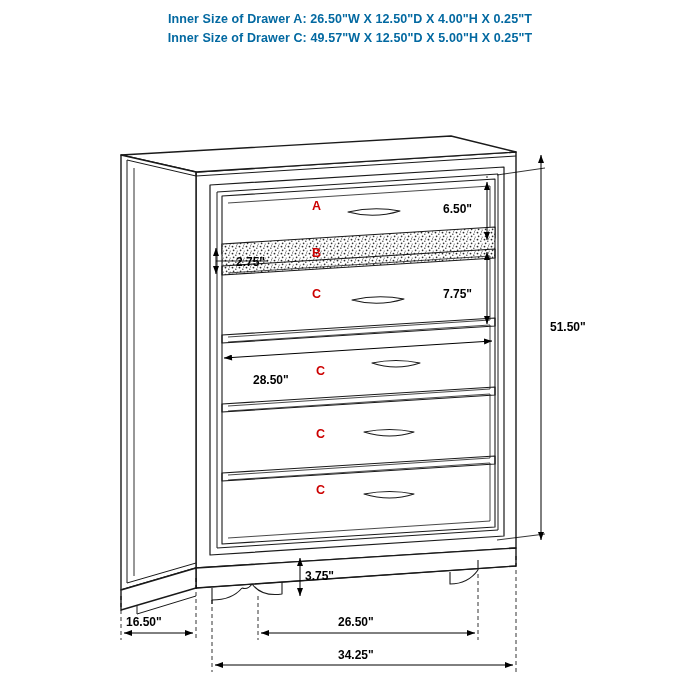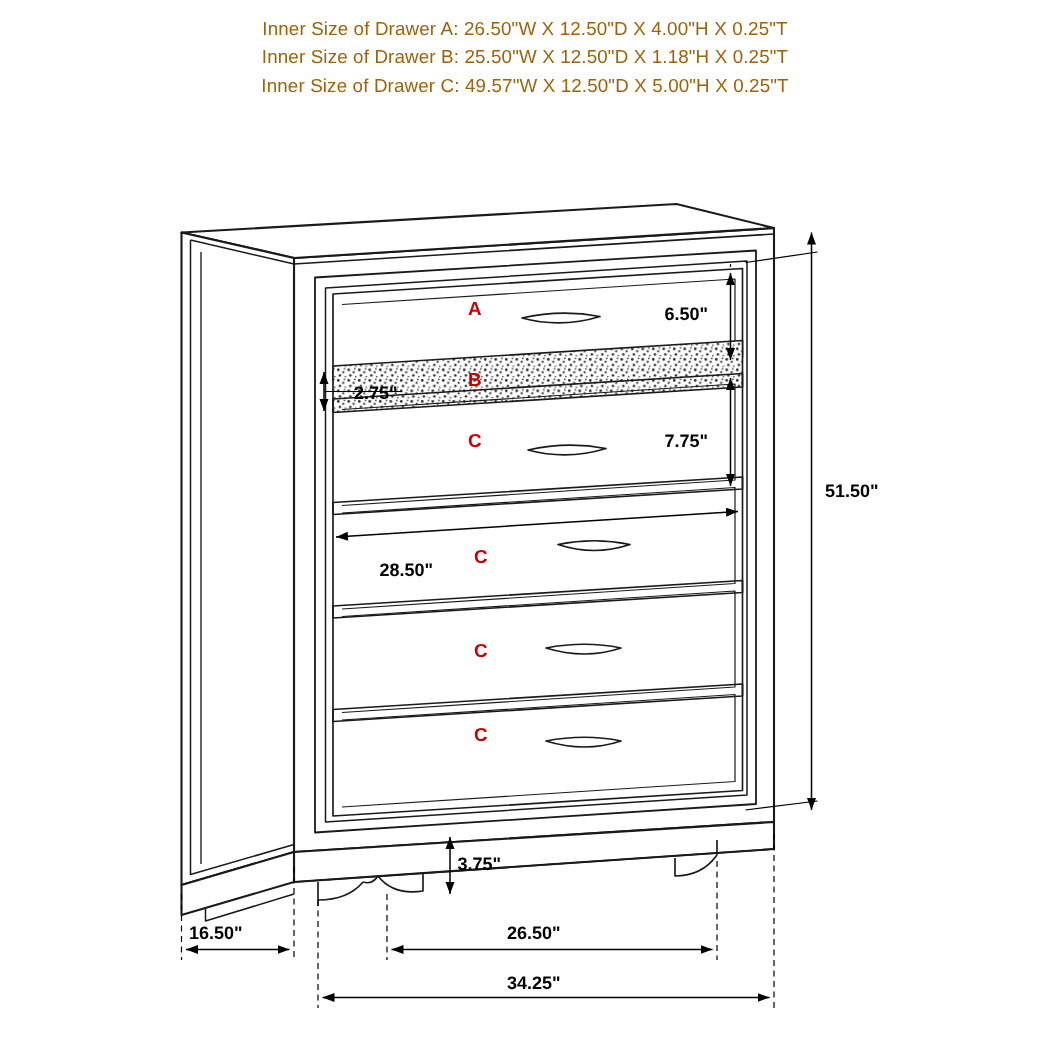--- a/index.html
+++ b/index.html
@@ -21,22 +21,22 @@
   }
   .spec-block {
     position: absolute;
     left: 0;
     top: 10px;
     width: 700px;
     text-align: center;
   }
   .spec-line {
     font-size: 12.5px;
-    font-weight: normal;
-    color: #a16207;
+    font-weight: bold;
+    color: #0369a1;
     line-height: 19px;
     letter-spacing: 0.1px;
   }
   svg {
     position: absolute;
     left: 0;
     top: 0;
   }
   .dim-label {
     position: absolute;
@@ -53,21 +53,20 @@
     white-space: nowrap;
   }
 </style>
 </head>
 <body>
 
 <div id="stage">
 
   <div class="spec-block">
     <div class="spec-line">Inner Size of Drawer A: 26.50"W X 12.50"D X 4.00"H X 0.25"T</div>
-    <div class="spec-line">Inner Size of Drawer B: 25.50"W X 12.50"D X 1.18"H X 0.25"T</div>
     <div class="spec-line">Inner Size of Drawer C: 49.57"W X 12.50"D X 5.00"H X 0.25"T</div>
   </div>
 
   <svg width="700" height="700" viewBox="0 0 700 700">
     <defs>
       <marker id="arrHead" markerWidth="9" markerHeight="9" refX="8" refY="3" orient="auto" markerUnits="strokeWidth">
         <path d="M0,0 L8,3 L0,6 z" fill="#000"></path>
       </marker>
       <marker id="arrTail" markerWidth="9" markerHeight="9" refX="0" refY="3" orient="auto" markerUnits="strokeWidth">
         <path d="M8,0 L0,3 L8,6 z" fill="#000"></path>

